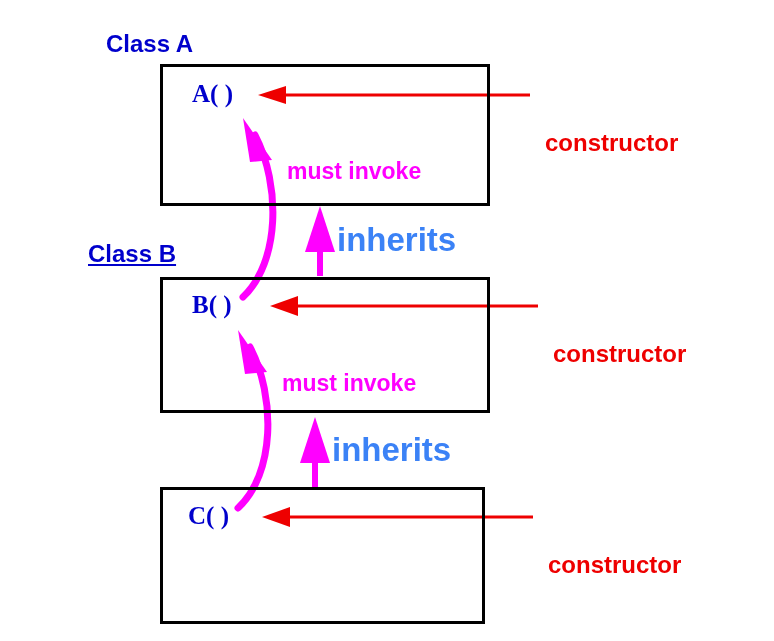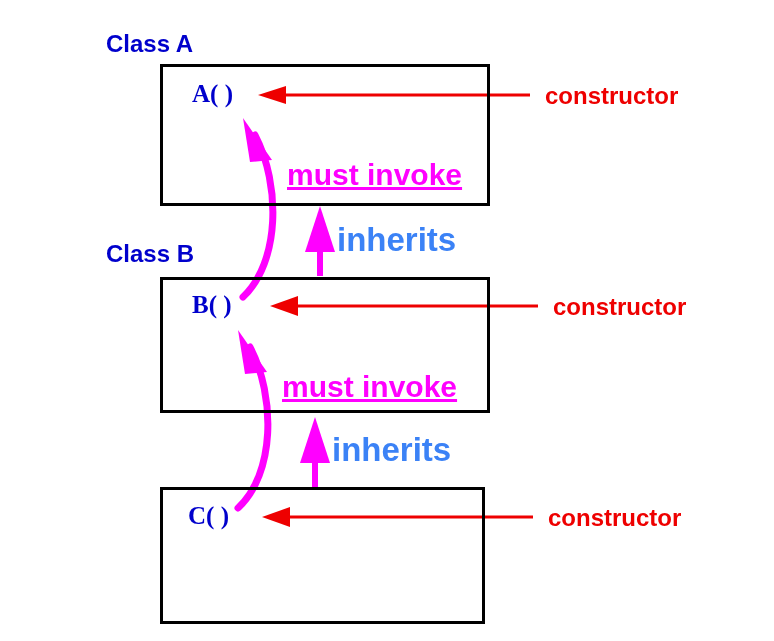--- a/index.html
+++ b/index.html
@@ -34,29 +34,29 @@
     font-family:"Liberation Serif", serif;
     white-space:nowrap;
   }
   .ctor-label{
     position:absolute;
     color:#ee0000;
     font-weight:bold;
     font-size:24px;
     font-family:"Liberation Sans", sans-serif;
     white-space:nowrap;
+    margin-top:47px;
   }
   .invoke-label{
     position:absolute;
     color:#ff00ff;
     font-weight:bold;
-    font-size:30px;
+    font-size:23px;
     font-family:"Liberation Sans", sans-serif;
     white-space:nowrap;
-    text-decoration:underline;
   }
   .inherits-label{
     position:absolute;
     color:#3b82f6;
     font-weight:bold;
     font-size:33px;
     font-family:"Liberation Sans", sans-serif;
     white-space:nowrap;
   }
   svg.overlay{
@@ -110,21 +110,21 @@
 
   <div class="class-label" style="left:106px;top:30px;">Class A</div>
   <div class="class-box" style="left:160px;top:64px;width:330px;height:142px;"></div>
   <div class="method-label" style="left:192px;top:80px;">A( )</div>
   <div class="ctor-label" style="left:545px;top:82px;">constructor</div>
 
   <div class="invoke-label" style="left:287px;top:158px;">must invoke</div>
 
   <div class="inherits-label" style="left:337px;top:221px;">inherits</div>
 
-  <div class="class-label" style="left:106px;top:240px;">Class B</div>
+  <div class="class-label" style="left:88px;top:240px;text-decoration:underline;">Class B</div>
   <div class="class-box" style="left:160px;top:277px;width:330px;height:136px;"></div>
   <div class="method-label" style="left:192px;top:291px;">B( )</div>
   <div class="ctor-label" style="left:553px;top:293px;">constructor</div>
 
   <div class="invoke-label" style="left:282px;top:370px;">must invoke</div>
 
   <div class="inherits-label" style="left:332px;top:431px;">inherits</div>
 
   <div class="class-box" style="left:160px;top:487px;width:325px;height:137px;"></div>
   <div class="method-label" style="left:188px;top:502px;">C( )</div>

